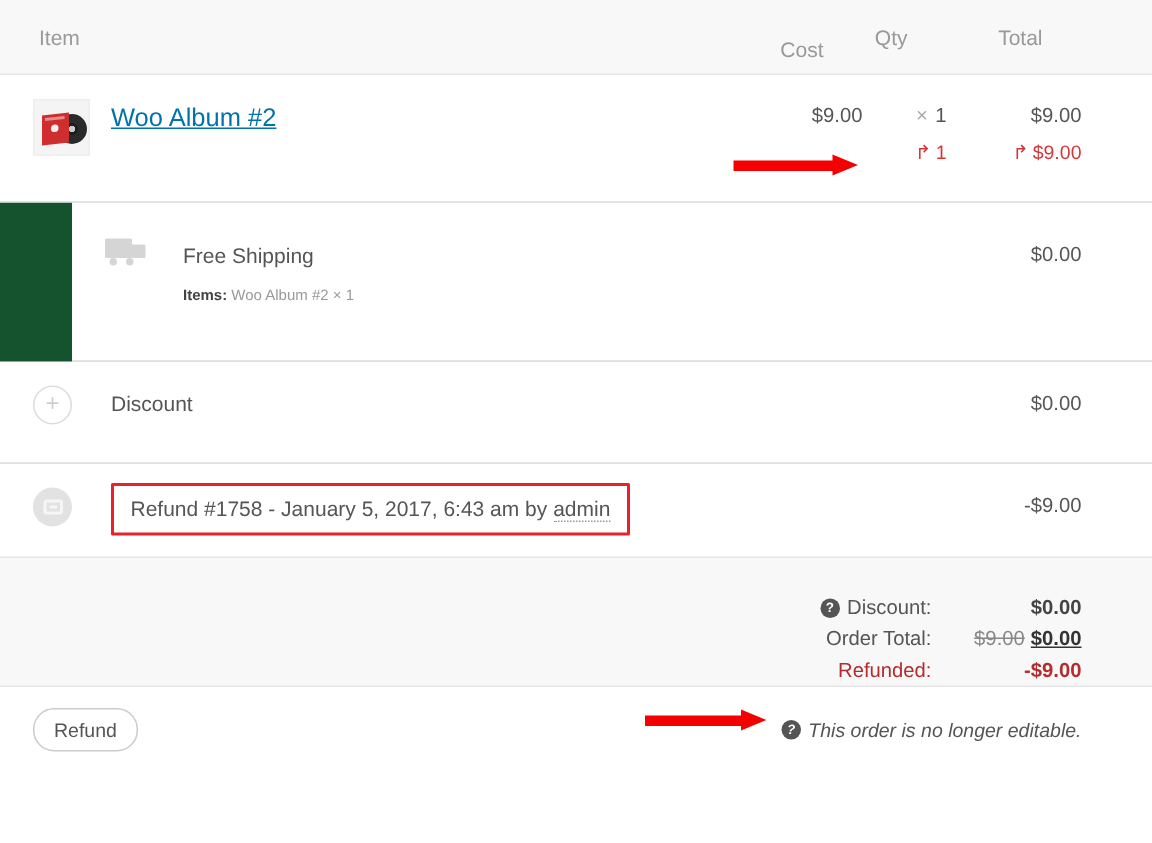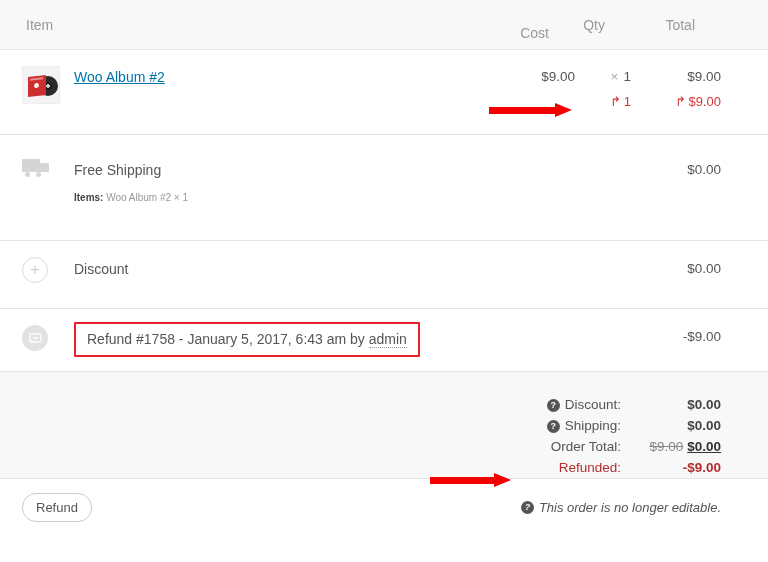--- a/index.html
+++ b/index.html
@@ -126,41 +126,41 @@
     content: "";
     position: absolute;
     left: 2px; top: 2px;
     width: 13px; height: 2px;
     background: rgba(255,255,255,.45);
   }
 
   .product-link {
     color: #0073aa;
     text-decoration: underline;
-    font-size: 14px;
+    font-size: 17px;
     cursor: pointer;
   }
 
   .qty-times { color: #aaa; margin-right: 5px; }
 
   .refund-line {
     color: #d63638;
     font-size: 13px;
     padding-top: 10px;
     white-space: nowrap;
   }
   .refund-arrow-glyph {
     display: inline-block;
     transform: scaleX(-1);
     margin-right: 3px;
     font-size: 13px;
   }
 
   
-  .row-shipping { height: 105px; }
+  .row-shipping { height: 105px; margin-left: 48px; }
   .row-shipping .row-thumb-cell { padding-top: 22px; }
   .row-shipping .row-name-cell  { padding-top: 27px; }
   .row-shipping .row-cost-cell,
   .row-shipping .row-qty-cell,
   .row-shipping .row-total-cell { padding-top: 27px; }
 
   .icon-truck {
     width: 30px; height: 22px;
     position: relative;
   }
@@ -455,24 +455,20 @@
     <div class="row-cost-cell"></div>
     <div class="row-qty-cell"></div>
     <div class="row-total-cell">-$9.00</div>
   </div>
 
   <div class="totals-area">
     <table class="totals-table">
       <tbody>
           <tr>
         <td class="totals-label"><span class="help-dot">?</span><span>Discount:</span></td>
-        <td class="totals-value">$0.00</td>
-      </tr>
-      <tr>
-        <td class="totals-label"><span class="help-dot">?</span><span>Shipping:</span></td>
         <td class="totals-value">$0.00</td>
       </tr>
       <tr>
         <td class="totals-label">Order Total:</td>
         <td class="totals-value"><span class="amount-struck">$9.00</span><span class="amount-final">$0.00</span></td>
       </tr>
       <tr>
         <td class="totals-label refunded-label">Refunded:</td>
         <td class="totals-value refunded-value">-$9.00</td>
       </tr>

